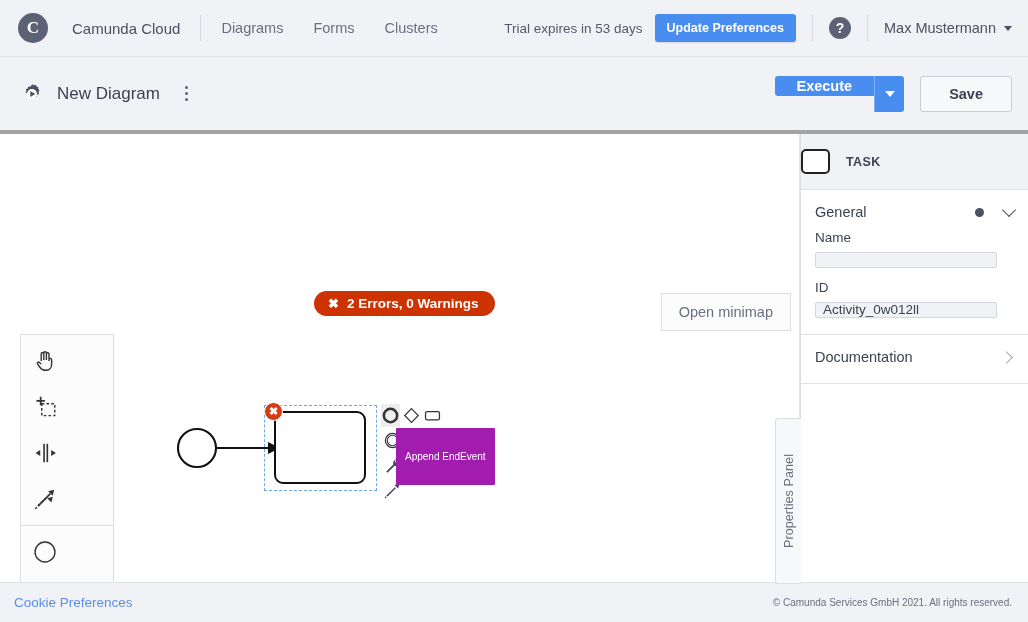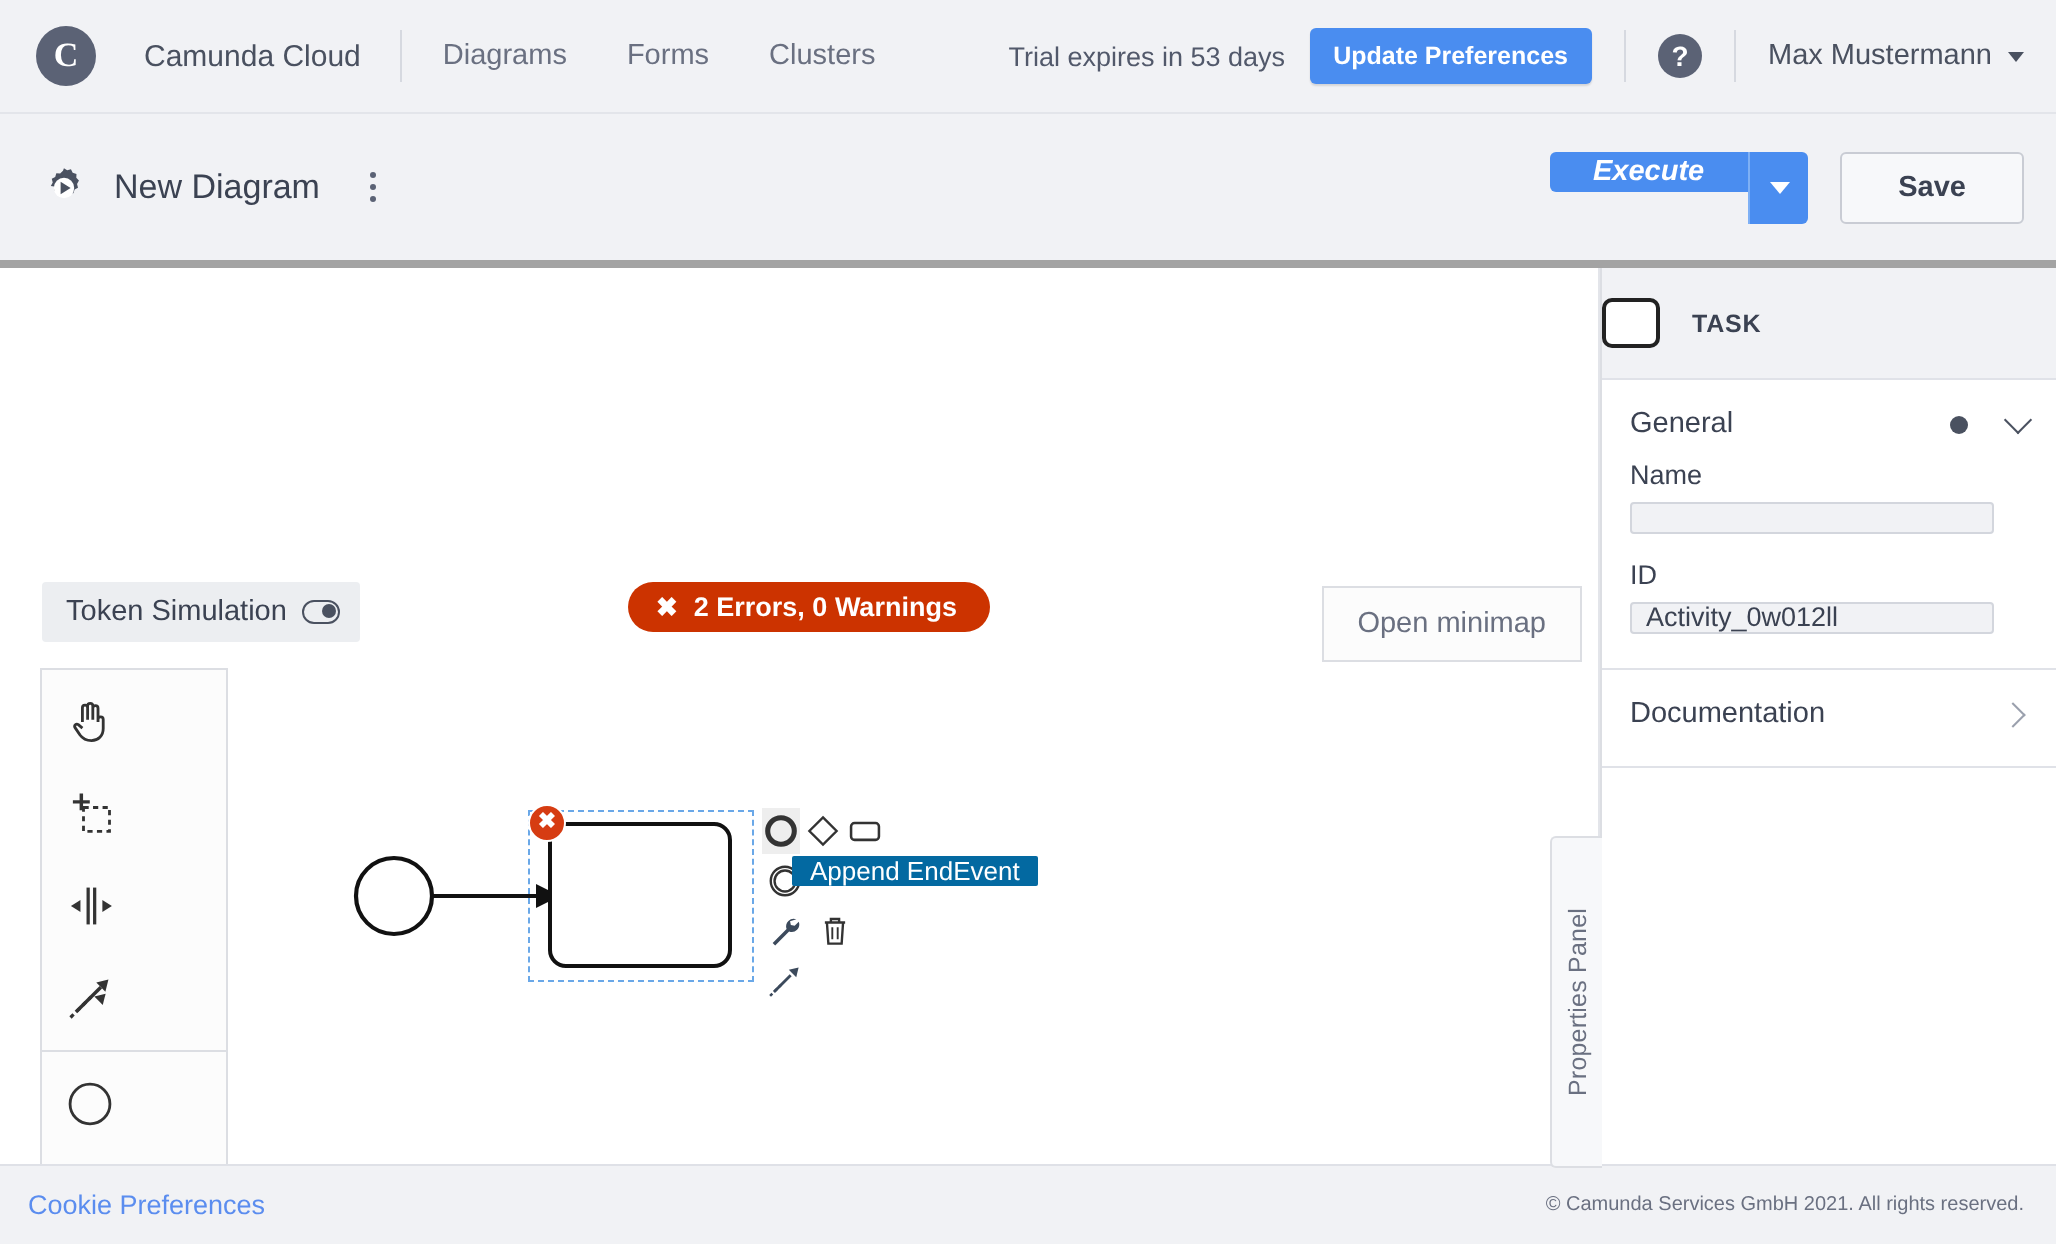--- a/index.html
+++ b/index.html
@@ -98,21 +98,20 @@
   }
   .kebab i { width: 3px; height: 3px; border-radius: 50%; background: #5b6275; display: block; }
   .sub-spacer { flex: 1 1 auto; }
   .execute-group { display: flex; align-items: stretch; }
   .execute-btn {
     background: #4a8df0; color: #fff; border: none;
     font-size: 14.5px; font-weight: bold;
     padding: 0 22px; height: 20px;
     border-radius: 3px 0 0 3px; cursor: pointer;
     white-space: nowrap;
-    font-style: italic;
   }
   .execute-caret {
     background: #4a8df0; border: none; border-left: 1px solid #7eb0f5;
     width: 30px; height: 36px; border-radius: 0 3px 3px 0;
     cursor: pointer; display: flex; align-items: center; justify-content: center;
   }
   .caret-white {
     width: 0; height: 0;
     border-left: 5px solid transparent; border-right: 5px solid transparent;
     border-top: 6px solid #ffffff;
@@ -220,22 +219,22 @@
   .ctx-row { display: flex; }
   .ctx-item {
     width: 23px; height: 23px;
     display: flex; align-items: center; justify-content: center;
     cursor: pointer; margin: 1px;
   }
   .ctx-item.active { background: #eeeeee; }
 
   .ctx-tooltip {
     position: absolute; left: 396px; top: 294px;
-    background: #0369a1; color: #ffffff;
-    font-size: 13px; padding: 0 9px;
+    background: #a21caf; color: #ffffff;
+    font-size: 10px; padding: 23px 9px;
     white-space: nowrap; border-radius: 1px;
     pointer-events: none; z-index: 20;
   }
 
   
   .props-tab {
     position: absolute; right: 227px; top: 284px;
     width: 26px; height: 166px;
     background: #f7f8fa; border: 1px solid #dcdee3; border-right: none;
     border-radius: 3px 0 0 3px;
@@ -360,24 +359,20 @@
         <span class="caret-white"></span>
       </button>
     </div>
     <button class="save-btn">Save</button>
   </div>
 
   <div class="body-area">
 
     <div class="canvas">
 
-      <div class="token-sim">
-        <span class="token-sim-label">Token Simulation</span>
-        <span class="toggle-pill"></span>
-      </div>
 
       <div class="palette">
         <div class="palette-entry">
           <svg width="26" height="26" viewBox="0 0 24 24">
             <path fill="none" stroke="#333" stroke-width="1.3" stroke-linejoin="round" d="M8.5 12V5.4a1.2 1.2 0 012.4 0V11m0-.4V4.6a1.2 1.2 0 012.4 0V11m0-.6V5.6a1.2 1.2 0 012.4 0V12m0-1.2a1.2 1.2 0 012.4 0V15c0 3.4-2.3 5.6-5.4 5.6-2.6 0-4-.8-5.3-2.6l-2.3-3.4c-.6-.9 .5-2.1 1.5-1.4l1.9 1.6"></path>
           </svg>
         </div>
         <div class="palette-entry">
           <svg width="26" height="26" viewBox="0 0 24 24">
             <rect x="9" y="9" width="12" height="11" fill="none" stroke="#333" stroke-width="1.3" stroke-dasharray="2.4 2"></rect>

